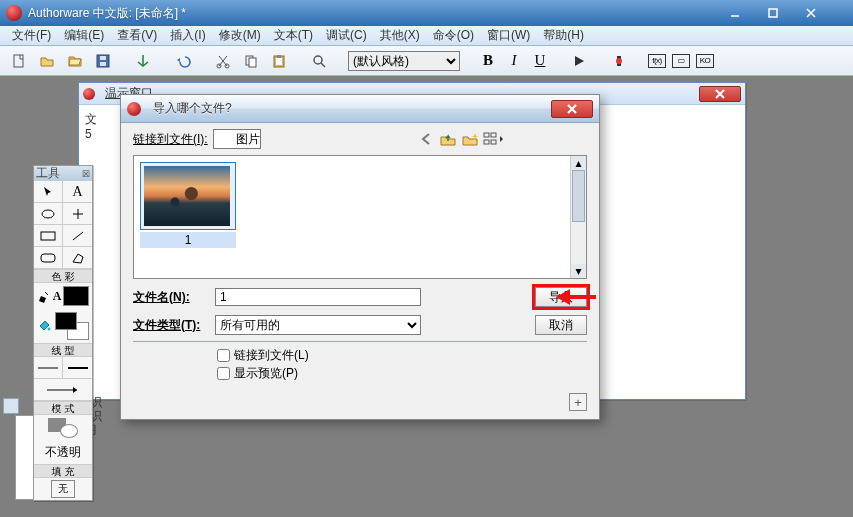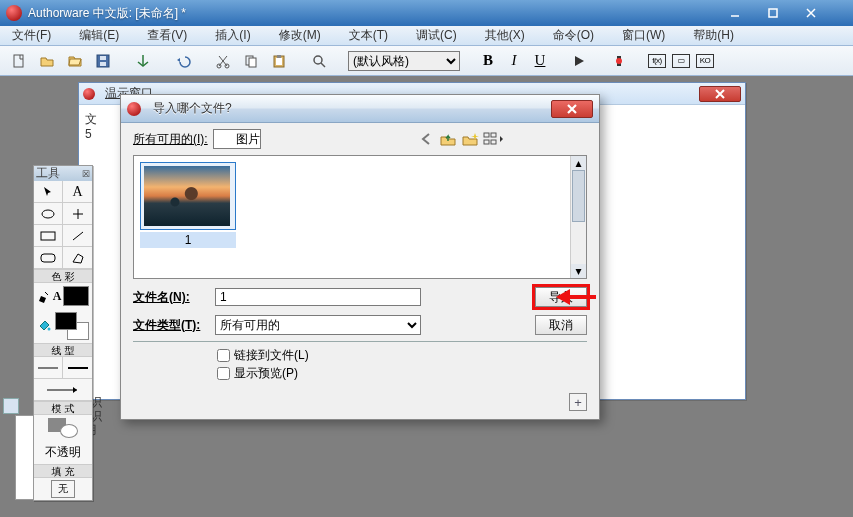--- a/index.html
+++ b/index.html
@@ -21,21 +21,21 @@
   .main-titlebar .spacer { flex: 1; }
   .win-btns { display: flex; gap: 8px; align-items: center; padding-right:6px; }
   .win-btns .wbtn { width: 30px; height: 14px; display:flex; align-items:center; justify-content:center; color:#fff; font-size:11px; }
   .win-btns .wbtn svg { width:12px; height:12px; stroke:#fff; stroke-width:1.5; fill:none; }
 
   
   .menubar {
     height: 20px;
     background: linear-gradient(#edf3fa, #d3e4f5);
     border-bottom: 1px solid #9db8d8;
-    display:flex; align-items:center; padding-left:6px; gap:16px;
+    display:flex; align-items:center; padding-left:6px; gap:1px;
     color:#333;
   }
   .menubar span { padding: 2px 6px; }
 
   
   .toolbar {
     height: 30px;
     background: linear-gradient(#f6f9fc, #e4ecf4);
     border-bottom: 1px solid #9db8d8;
     display:flex; align-items:center; padding-left:8px; gap:6px;
@@ -440,21 +440,21 @@
     <span class="fd-text">导入哪个文件?</span>
     <div class="fd-close">
       <svg viewBox="0 0 10 10">
           <path d="M1 1l8 8M9 1L1 9"></path>
         </svg>
     </div>
   </div>
 
   <div class="fd-body">
     <div class="fd-lookin">
-      <label>所有可用的(I):</label>
+      <label>链接到文件(I):</label>
       <div class="selwrap">
         <span class="foldericon">
           <svg width="16" height="14">
               <path d="M1 4h5l1 2h8v7H1z" fill="#f4cf76" stroke="#a07a2a"></path>
             </svg>
         </span>
         <select>
           <option>图片</option>
         </select>
       </div>

